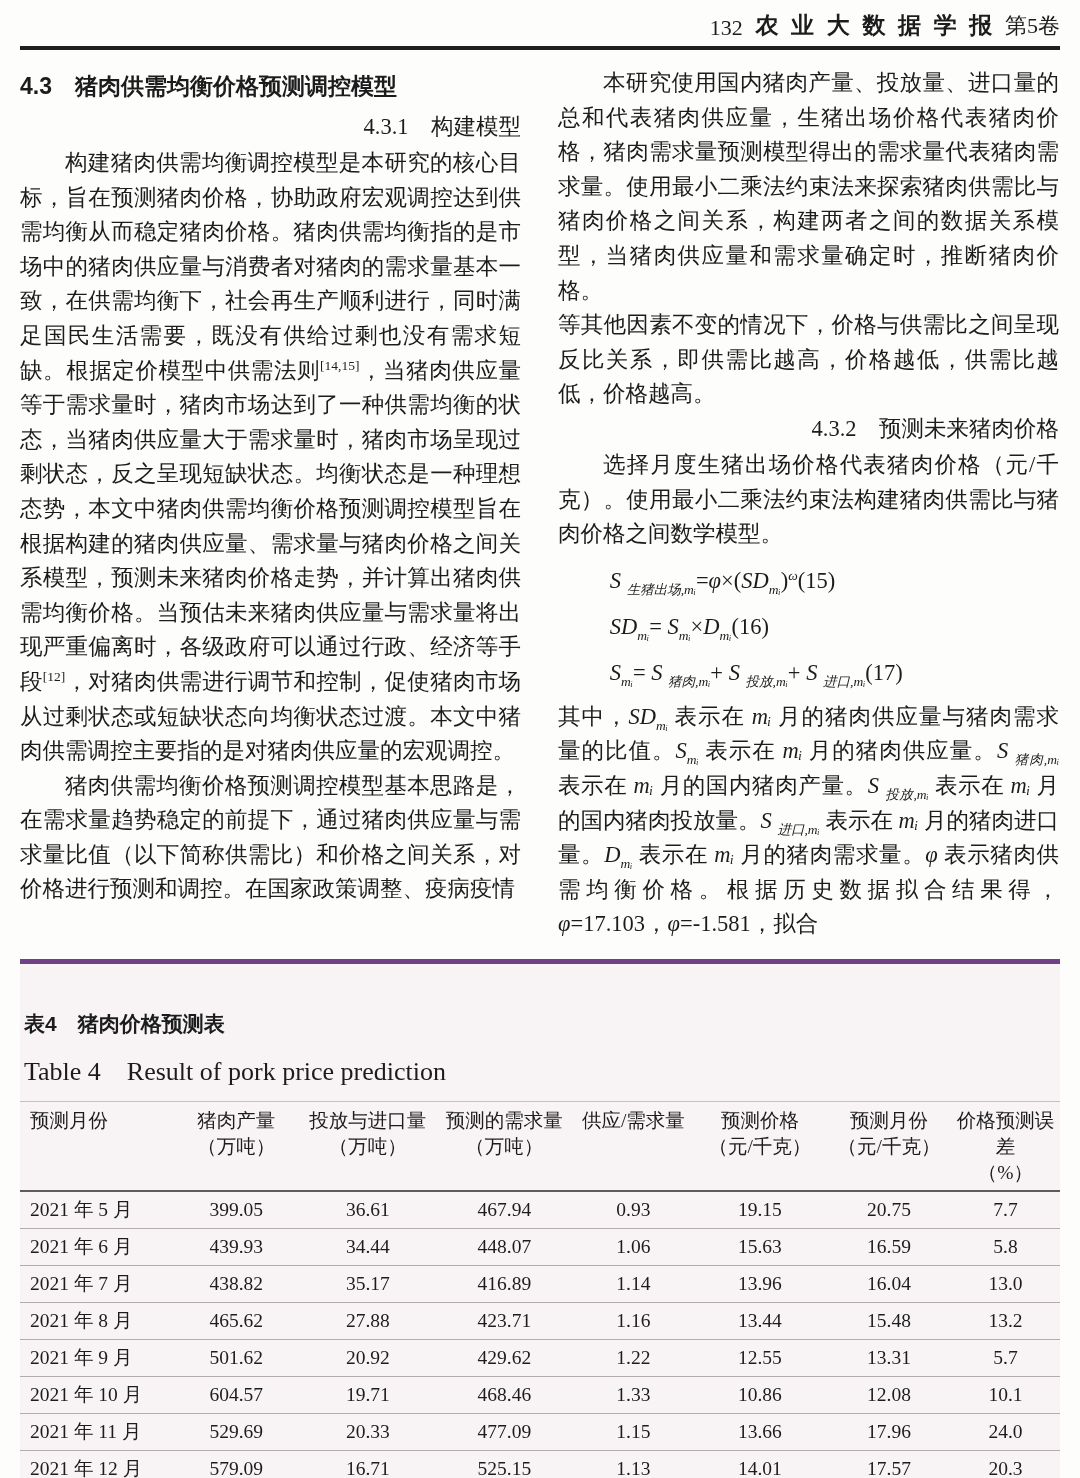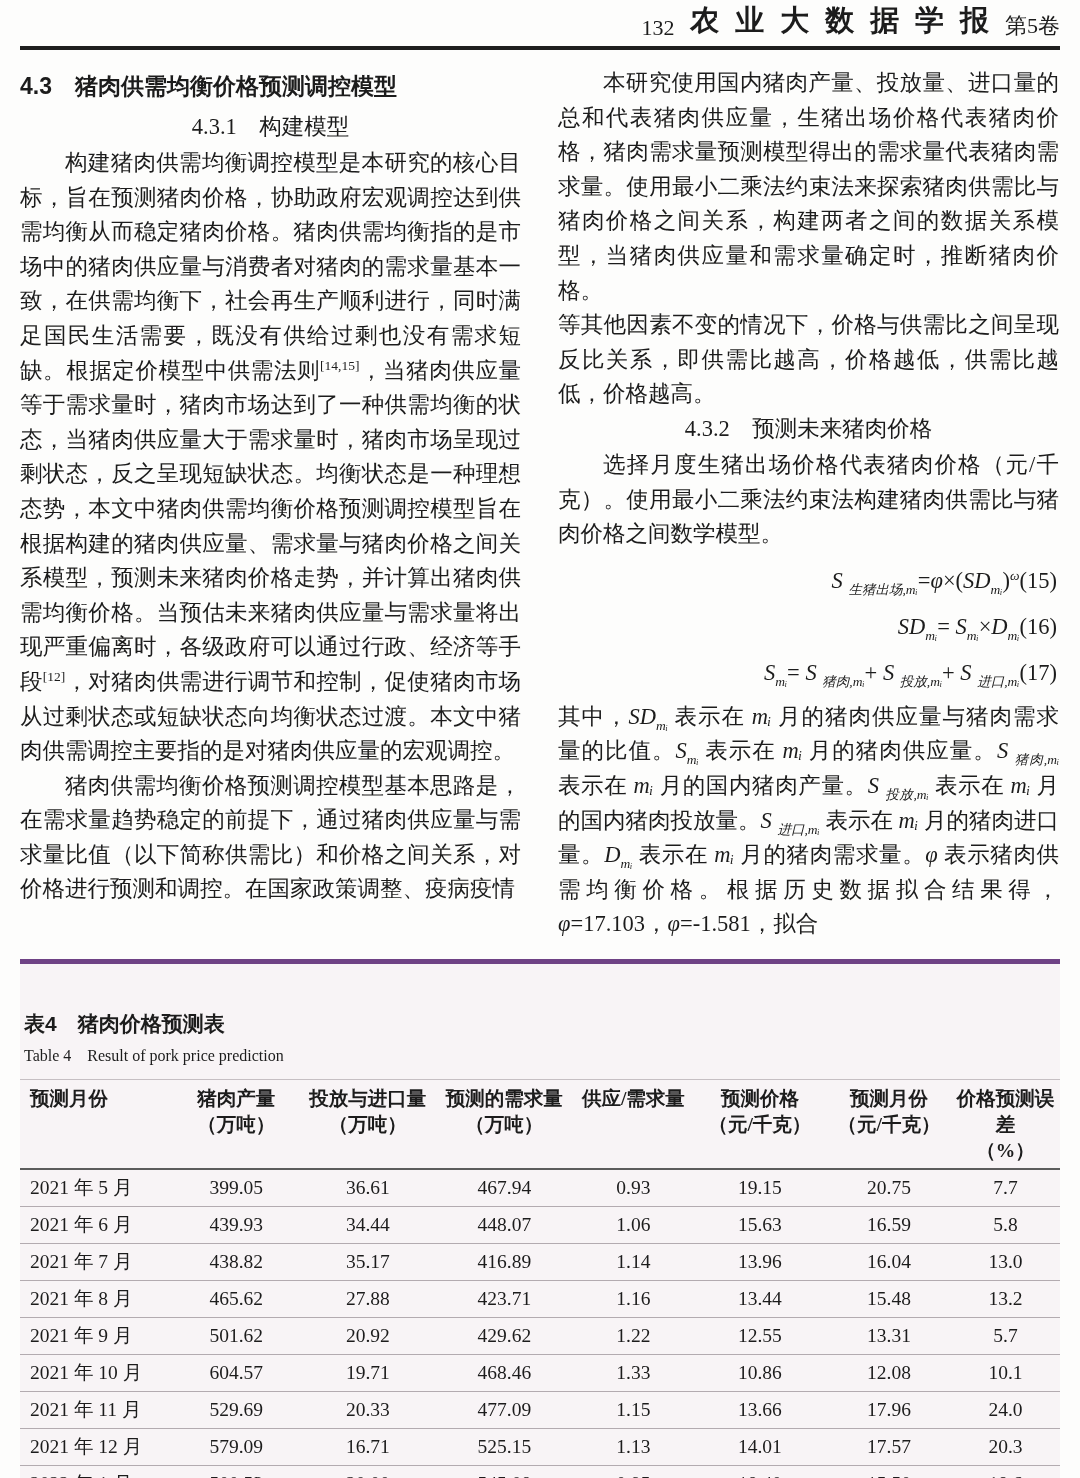--- a/index.html
+++ b/index.html
@@ -15,55 +15,55 @@
     font-family:"Liberation Serif","DejaVu Serif",serif;
   }
   
   .pagehead{
     display:flex;align-items:flex-end;justify-content:flex-end;
     padding-top:9px;height:32px;font-size:22px;
   }
   .pagehead .pageno{font-size:22px;}
   .pagehead .journal{
     font-family:"Liberation Sans","DejaVu Sans",sans-serif;
-    font-weight:600;font-size:29px;letter-spacing:0.55em;text-indent:0.55em;
+    font-weight:600;font-size:23px;letter-spacing:0.55em;text-indent:0.55em;
   }
   .pagehead .vol{font-size:22px;}
   .header-rule{height:4px;background:#1f1f1f;margin-top:5px;}
   
   .columns{display:flex;gap:37px;margin-top:16px;}
   .col{width:501px;font-size:22.5px;line-height:34.6px;text-align:justify;}
   h2.sec{
     font-family:"Liberation Sans","DejaVu Sans",sans-serif;
     font-size:23px;font-weight:700;margin:4px 0 8px 0;line-height:32px;text-align:left;
   }
-  h3.subsec{font-size:22.5px;font-weight:400;margin:0 0 2px 0;line-height:34px;text-align:center;}
+  h3.subsec{font-size:22.5px;font-weight:400;margin:0 0 2px 0;line-height:34px;text-align:right;}
   p.para{margin:0;}
   p.indent{text-indent:2em;}
   sup{font-size:0.60em;line-height:0;}
   sub{font-size:0.60em;line-height:0;}
   .it{font-style:italic;}
   
   .eqs{margin:6px 0 4px 0;}
   .eq{
-    display:flex;justify-content:flex-end;align-items:baseline;
+    display:flex;justify-content:flex-start;align-items:baseline;
     padding:7px 2px 7px 2.3em;font-size:22.5px;line-height:32px;
   }
   .eq-num{font-style:normal;}
   
   .table-band{margin-top:17px;background:var(--band-bg);}
   .purple-bar{height:5px;background:var(--accent);}
   .tbl-title-cn{
     font-family:"Liberation Sans","DejaVu Sans",sans-serif;
     font-weight:700;font-size:21px;padding:15px 4px 8px 4px;margin-top:31px;
   }
-  .tbl-title-en{font-size:16px;padding:0 4px 12px 4px;}
+  .tbl-title-en{font-size:26px;padding:0 4px 12px 4px;margin-top:8px;}
   table.data{width:100%;border-collapse:collapse;font-size:19.5px;table-layout:fixed;}
   table.data thead th{
-    font-weight:700;vertical-align:top;text-align:center;
+    font-weight:400;vertical-align:top;text-align:center;
     border-top:1px solid #c6bfc3;border-bottom:2px solid #5c5c5c;
     padding:6px 2px 4px 2px;line-height:26px;margin-top:19px;
   }
   table.data thead th:first-child{text-align:left;padding-left:10px;}
   table.data tbody td{
     text-align:center;height:36px;border-bottom:1px solid #b3abb0;
     padding:0 2px;line-height:22px;
   }
   table.data tbody tr:last-child td{border-bottom:none;}
   table.data tbody td:first-child{text-align:left;padding-left:10px;}

